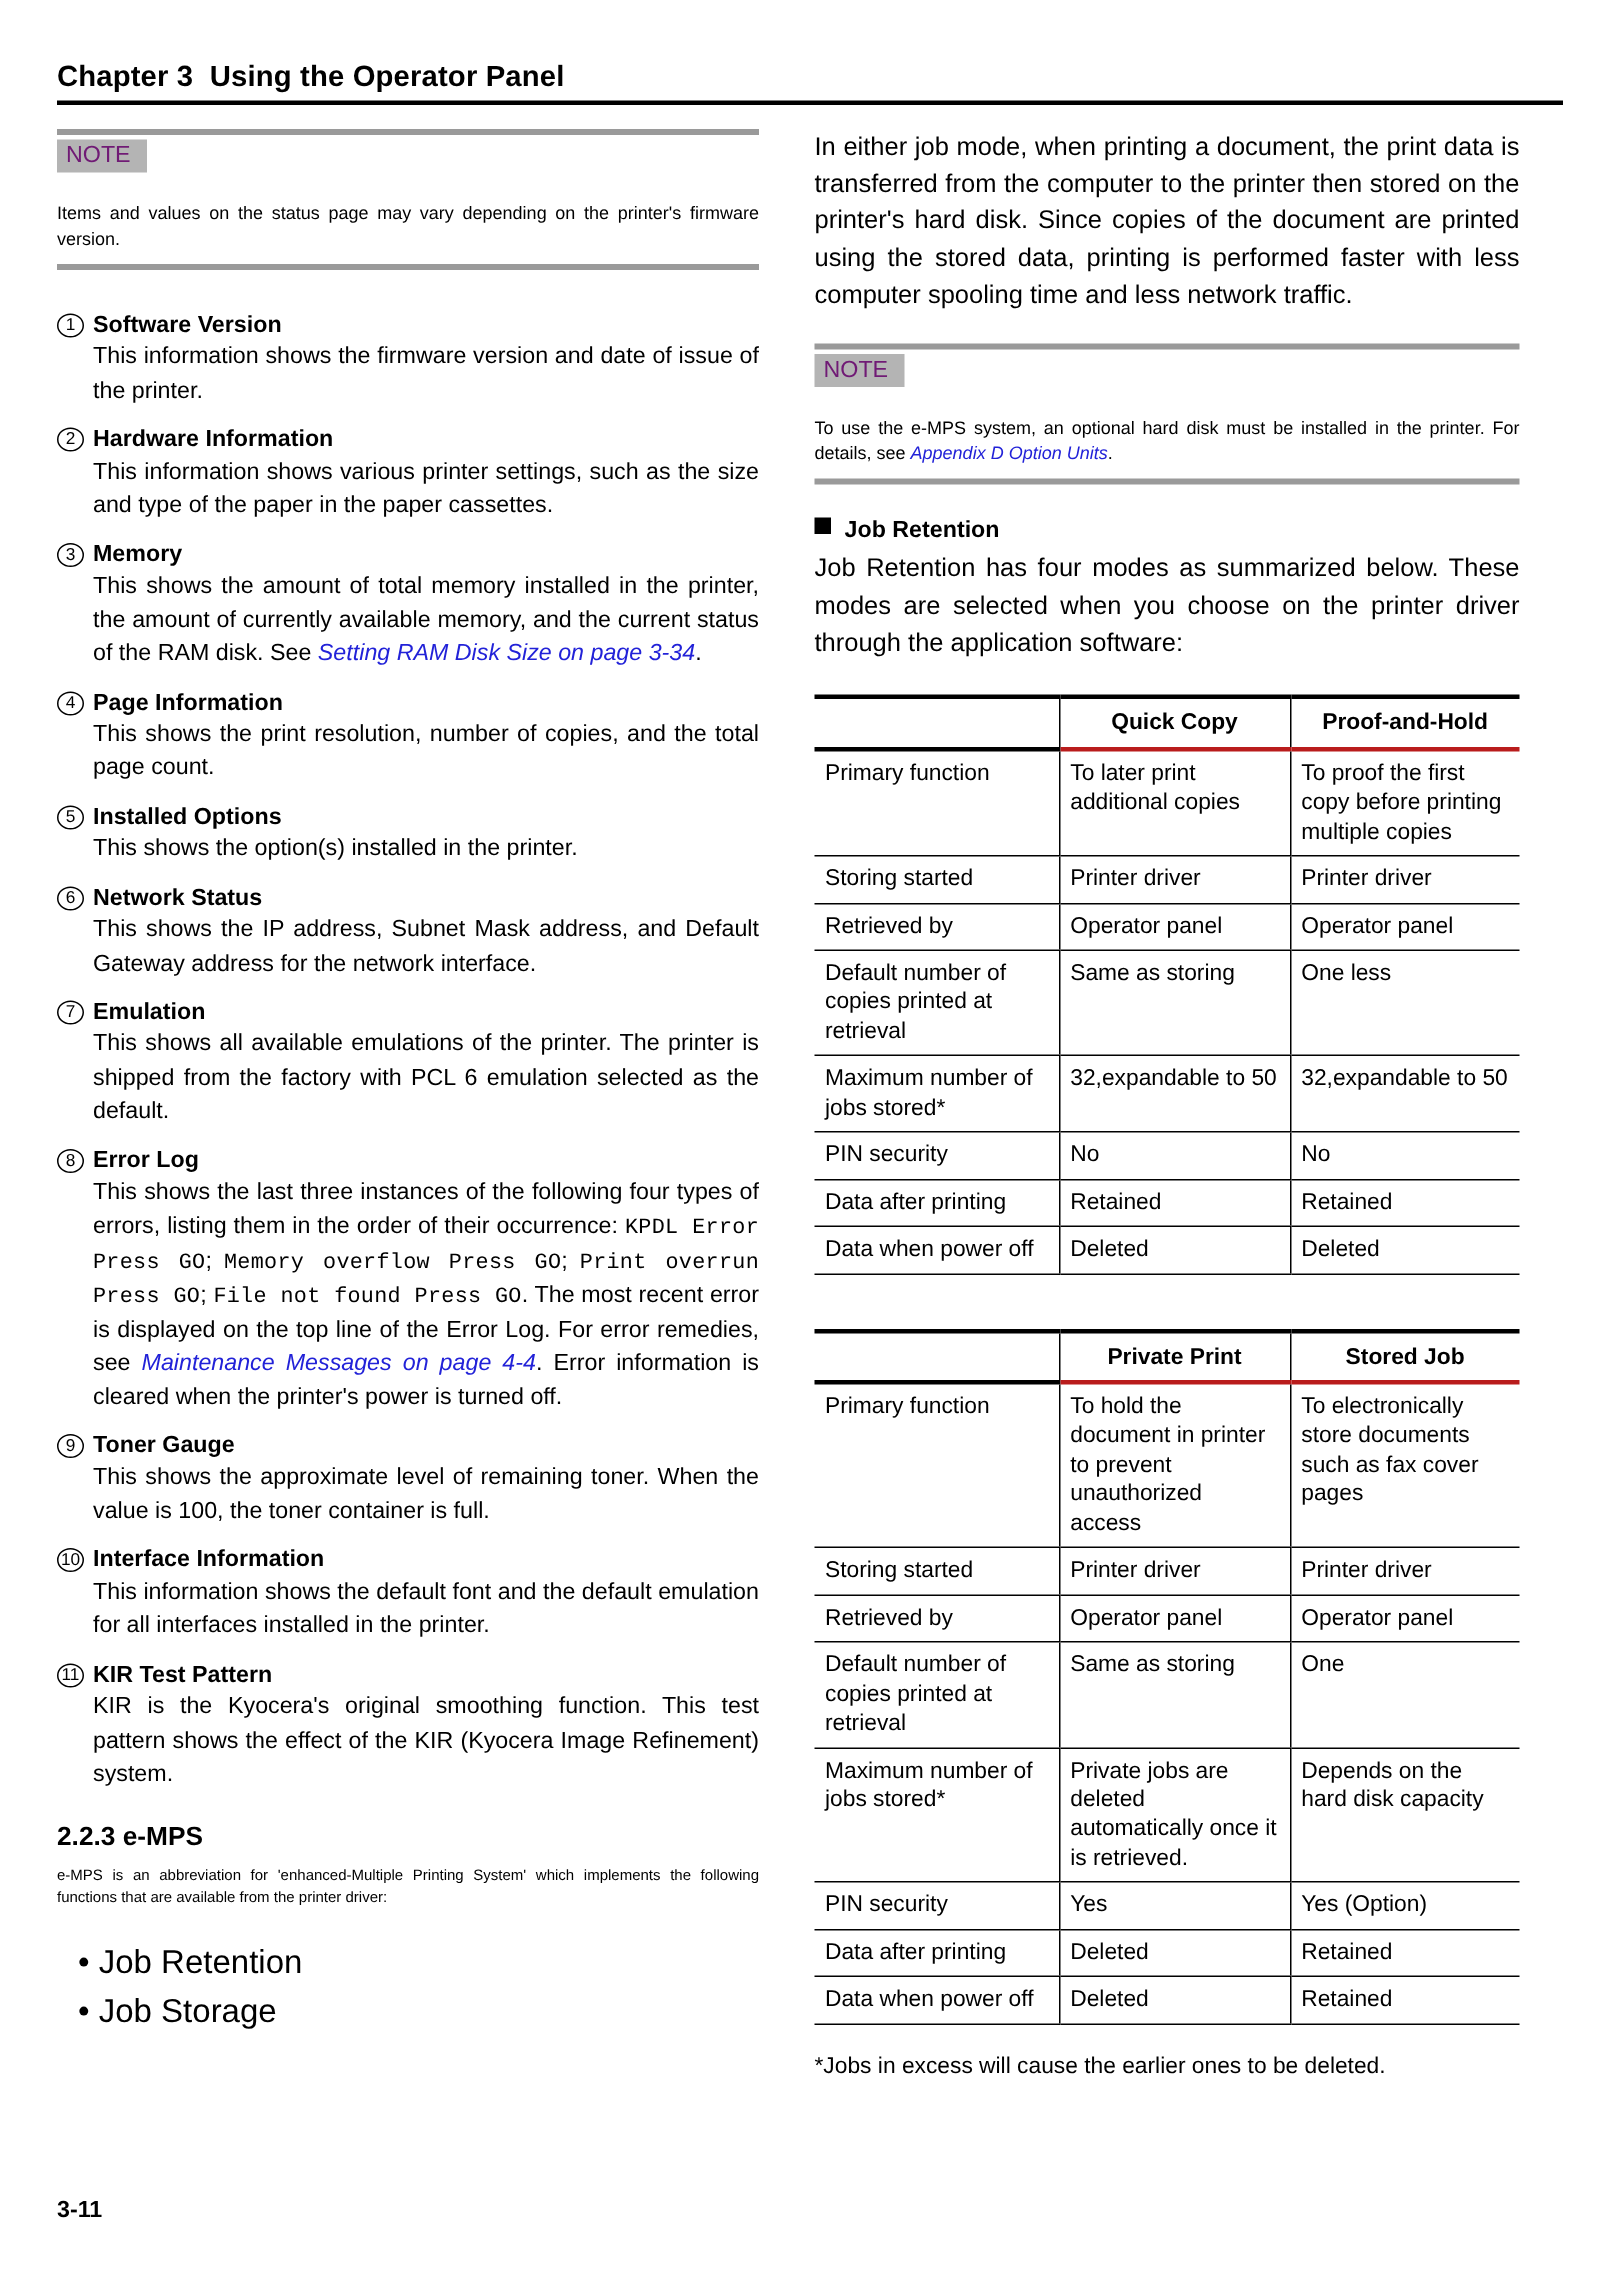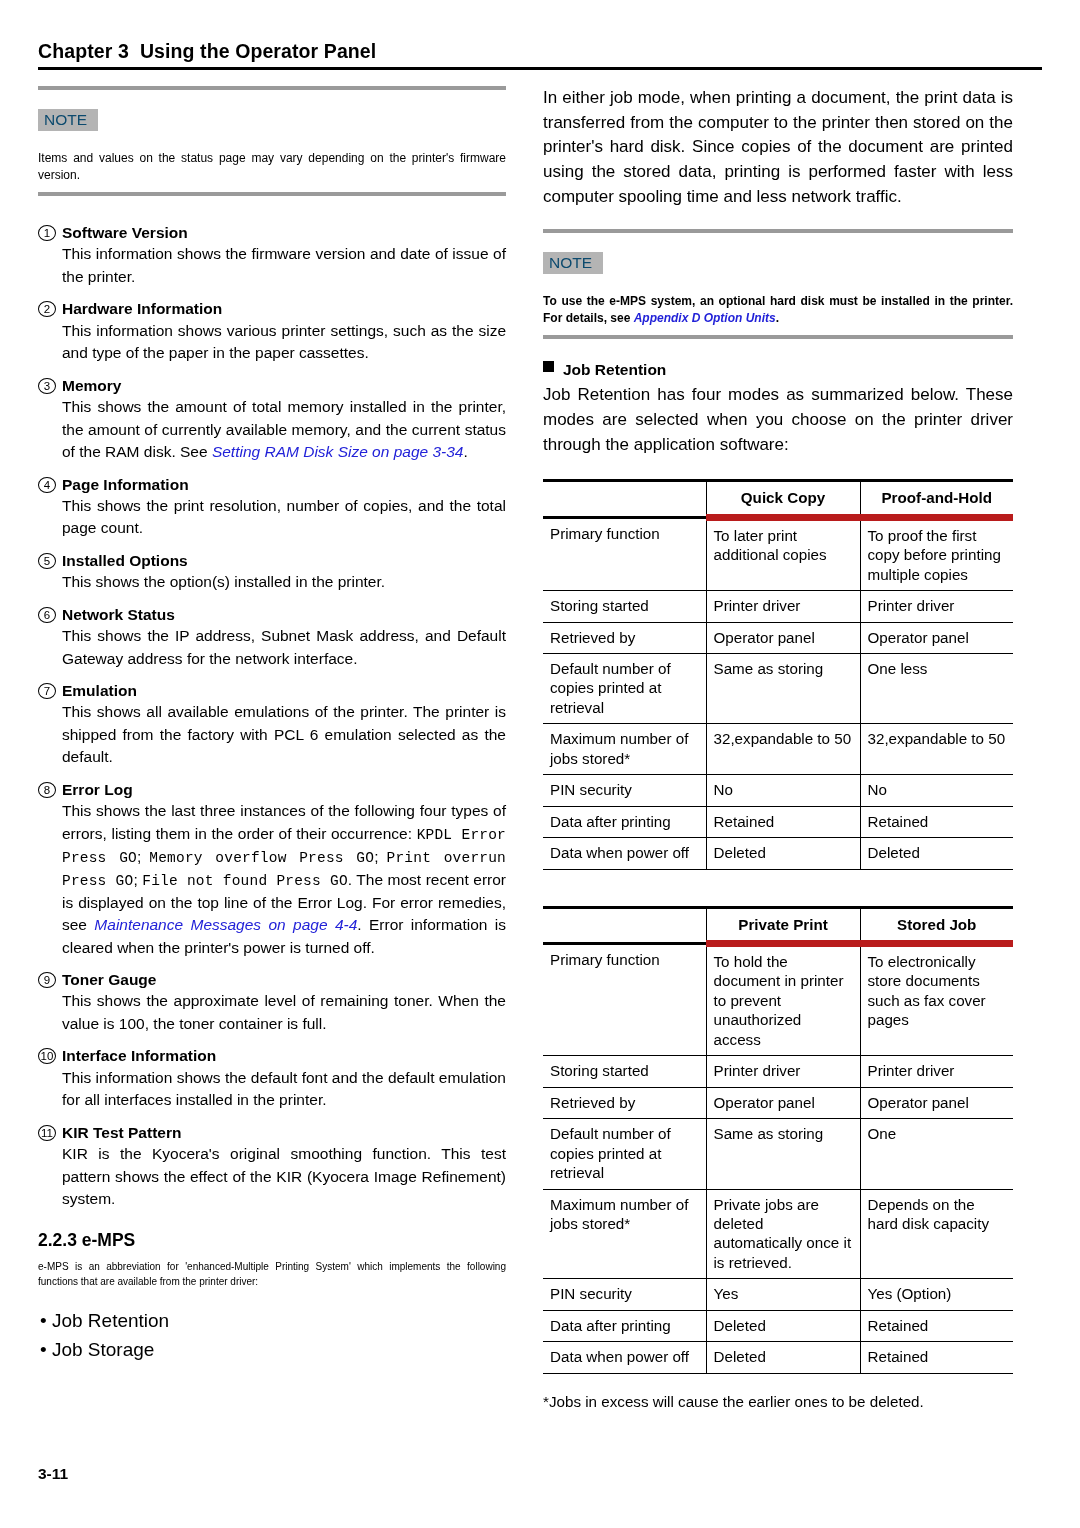--- a/index.html
+++ b/index.html
@@ -61,34 +61,34 @@
   .note {
     margin-bottom: 4px;
   }
   .note-top {
     border-top: 4px solid #9a9a9a;
     width: 100%;
   }
   .note-label {
     display: inline-block;
     background: #b4b4b4;
-    color: #0c4a6e;
+    color: #701a75;
     font-size: 15.5px;
     padding: 2px 11px 3px 6px;
-    margin-top: 19px;
+    margin-top: 3px;
     line-height: 1.1;
   }
   .note-body {
     font-size: 12px;
     line-height: 1.42;
     margin-top: 19px;
     text-align: justify;
   }
   .note-body.bold {
-    font-weight: bold;
+    font-weight: normal;
   }
   .note-bottom {
     border-top: 4px solid #9a9a9a;
     width: 100%;
     margin-top: 8px;
   }
 
   
   .item {
     margin-top: 11px;
@@ -143,22 +143,22 @@
     margin-top: 20px;
     margin-bottom: 9px;
   }
   .sect-para {
     font-size: 10px;
     line-height: 1.45;
     text-align: justify;
   }
   .bullets {
     margin-top: 18px;
-    margin-left: 2px;
-    font-size: 19px;
+    margin-left: 14px;
+    font-size: 22px;
     line-height: 1.5;
   }
   .bullets div { white-space: pre; }
 
   
   .subhead {
     font-size: 15.5px;
     font-weight: bold;
     margin-top: 22px;
     margin-bottom: 4px;
@@ -193,21 +193,21 @@
     font-size: 15.2px;
     line-height: 1.28;
     vertical-align: top;
     padding: 5px 7px 6px 7px;
     box-sizing: border-box;
   }
   table.spec thead th {
     font-weight: bold;
     text-align: center;
     border-top: 3px solid #000;
-    border-bottom: 7px solid #b91c1c;
+    border-bottom: 3px solid #b91c1c;
     padding-top: 6px;
     padding-bottom: 6px;
   }
   table.spec thead th.blank { border-top: 3px solid #000; border-bottom: 3px solid #000; }
   table.spec tbody td {
     border-bottom: 1.4px solid #000;
   }
   table.spec tbody tr:last-child td {
     border-bottom: 1.4px solid #000;
   }

